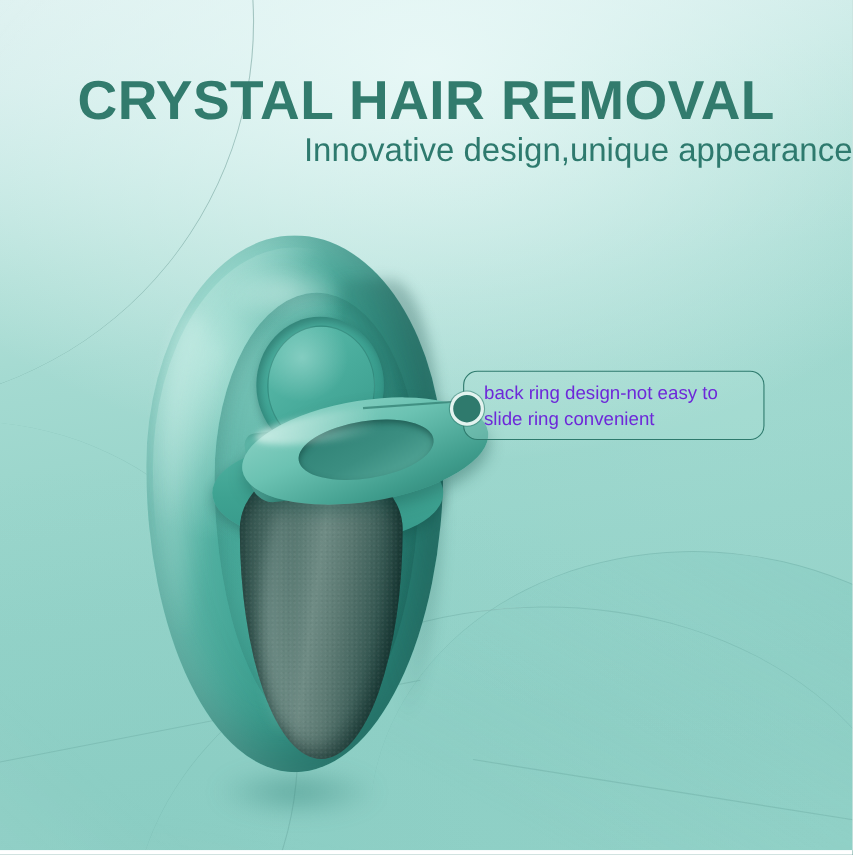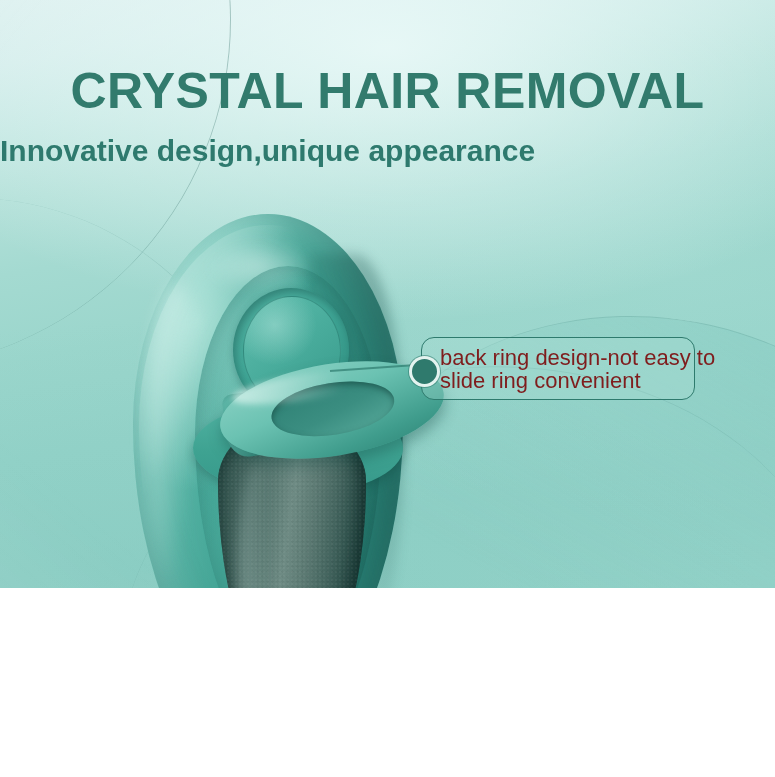--- a/index.html
+++ b/index.html
@@ -4,21 +4,21 @@
 <title>Crystal Hair Removal</title>
 <style>
   html, body {
     margin: 0;
     padding: 0;
     background: #ffffff;
   }
   #poster {
     position: relative;
     width: 775px;
-    height: 588px;
+    height: 773px;
     overflow: hidden;
     font-family: "Liberation Sans", sans-serif;
     background: #9ed6cd;
   }
 
   
   .bg-base {
     position: absolute;
     inset: 0;
     background:
@@ -98,24 +98,24 @@
     text-align: center;
     font-size: 50px;
     font-weight: bold;
     letter-spacing: .4px;
     color: #327b6d;
     white-space: nowrap;
   }
   .subhead {
     position: absolute;
     left: 0; right: 0;
-    top: 134px;
-    text-align: left;
+    top: 120px;
+    text-align: right;
     font-size: 30px;
-    font-weight: bold;
+    font-weight: normal;
     color: #2e7a6e;
     white-space: nowrap;
   }
 
   
   .device {
     position: absolute;
     left: 133px;
     top: 214px;
     width: 270px;
@@ -320,23 +320,23 @@
     top: 337px;
     width: 274px;
     height: 63px;
     box-sizing: border-box;
     border: 1.6px solid #2e7a6d;
     border-radius: 13px;
     background: rgba(176, 224, 215, .30);
     padding: 8px 10px 0 18px;
   }
   .callout-line {
-    font-size: 22px;
+    font-size: 17px;
     line-height: 23px;
-    color: #7f1d1d;
+    color: #6d28d9;
     white-space: nowrap;
   }
   .callout-dot {
     position: absolute;
     left: 409px;
     top: 356px;
     width: 25px;
     height: 25px;
     border-radius: 50%;
     background: #2f7a6d;

